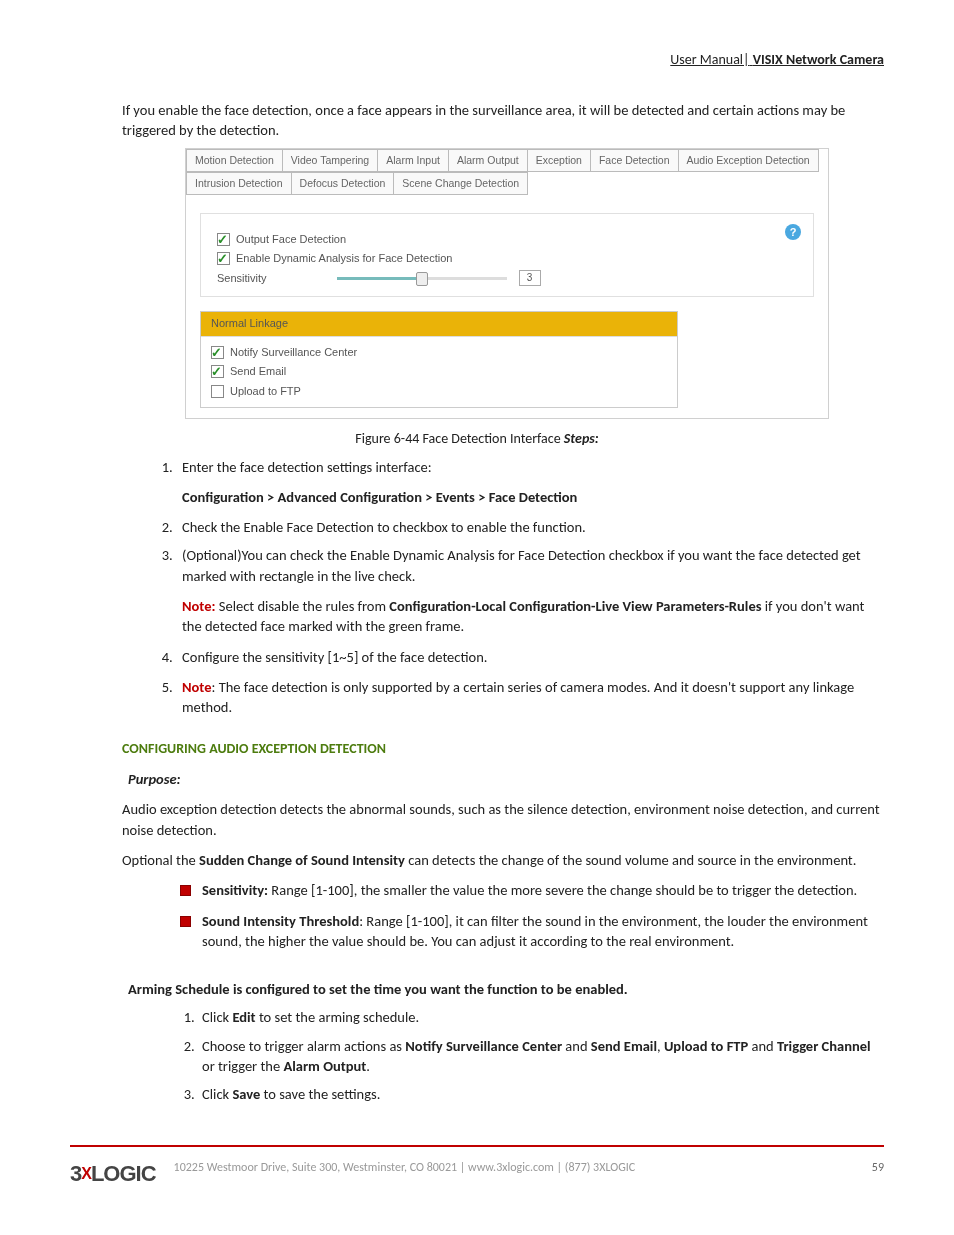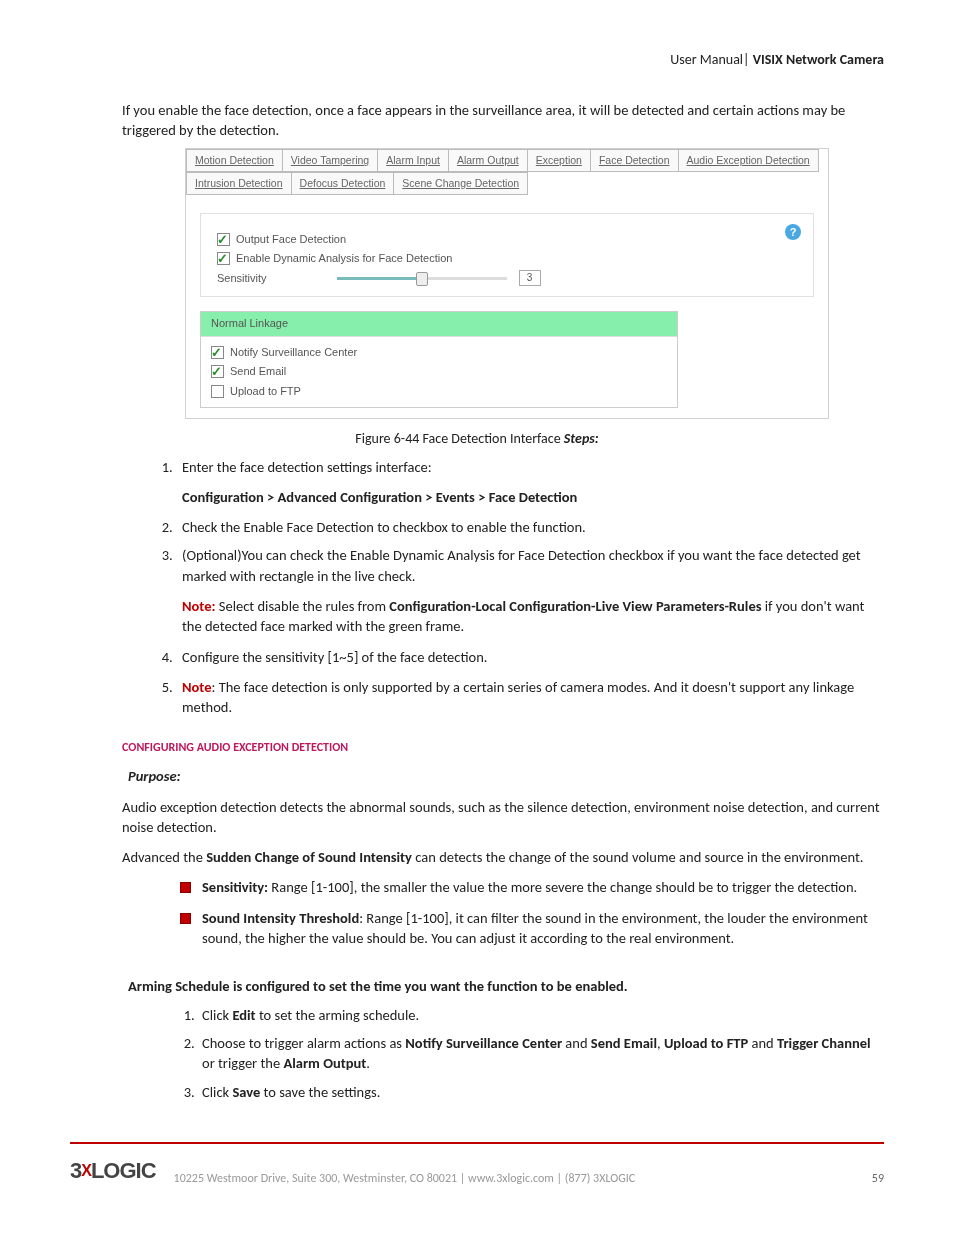--- a/index.html
+++ b/index.html
@@ -8,20 +8,21 @@
     color: #222;
     margin: 0;
     padding: 50px 70px 30px 70px;
     width: 814px;
     line-height: 1.4;
   }
   .header-line {
     text-align: right;
     font-size: 14px;
     margin-bottom: 30px;
+    text-decoration: underline;
   }
   .header-line .bold { font-weight: bold; }
   .intro { margin: 20px 0 8px 52px; }
   .figure-box {
     border: 1px solid #d0d0d0;
     margin: 6px 55px 6px 115px;
     padding: 0;
     font-family: Arial, sans-serif;
     font-size: 11px;
     background: #fff;
@@ -29,21 +30,20 @@
   }
   .tab-row { display: flex; }
   .tab {
     border: 1px solid #bbb;
     padding: 3px 8px;
     margin-right: -1px;
     background: #f9f9f9;
     color: #666;
     font-size: 10.5px;
     white-space: nowrap;
-    text-decoration: underline;
   }
   .inner-panel {
     border: 1px solid #e0e0e0;
     margin: 18px 14px 10px 14px;
     padding: 14px 16px 10px 16px;
     position: relative;
   }
   .help-icon {
     position: absolute;
     top: 10px; right: 12px;
@@ -93,55 +93,55 @@
     width: 20px; height: 14px;
     text-align: center;
     font-size: 10px;
     line-height: 14px;
   }
   .linkage-box {
     border: 1px solid #ccc;
     margin: 14px 150px 10px 14px;
   }
   .linkage-head {
-    background: #86efac;
+    background: #eab308;
     border-bottom: 1px solid #ddd;
     padding: 4px 10px;
     color: #555;
   }
   .linkage-body { padding: 4px 10px; }
   .fig-caption { text-align: center; font-size: 14px; margin: 10px 0 2px 0; }
   .fig-caption .steps { font-weight: bold; font-style: italic; }
   ol.steps { margin: 4px 0 0 78px; padding-left: 20px; }
   ol.steps > li { margin: 8px 8px; padding-left: 6px; }
   .nav-path { font-weight: bold; margin: 10px 0; }
   .note-label { color: #c00000; font-weight: bold; }
   .sub-note { margin: 10px 0 10px 0; }
-  .section-title { color: #be185d; font-weight: bold; margin: 22px 0 10px 52px; font-size: 12px; }
+  .section-title { color: #4d7c0f; font-weight: bold; margin: 22px 0 10px 52px; font-size: 14px; }
   .purpose { font-weight: bold; font-style: italic; margin-left: 58px; }
   .para { margin: 10px 0 10px 52px; }
   ul.sq { list-style: none; margin: 6px 0 6px 110px; padding: 0; }
   ul.sq > li { position: relative; padding-left: 22px; margin: 10px 0; }
   ul.sq > li::before {
     content: "";
     position: absolute;
     left: 0; top: 5px;
     width: 9px; height: 9px;
     background: #c00000;
     border: 1px solid #8a0000;
   }
   .arming-head { font-weight: bold; margin: 28px 0 6px 58px; }
   ol.inner { margin: 4px 0 0 108px; padding-left: 20px; }
   ol.inner > li { margin: 8px 0; padding-left: 4px; }
   .footer {
     border-top: 2px solid #c00000;
     margin-top: 40px;
     padding-top: 12px;
     display: flex;
-    align-items: flex-end;
+    align-items: flex-start;
     color: #999;
     font-size: 12px;
   }
   .logo {
     font-family: Arial, sans-serif;
     font-size: 22px;
     font-weight: 900;
     color: #444;
     letter-spacing: -1px;
     margin-right: 18px;
@@ -234,21 +234,21 @@
     <div class="sub-note">
       <span class="note-label">Note</span><span>: The face detection is only supported by a certain series of camera modes. And it doesn't support any linkage method.</span>
     </div>
   </li>
 </ol>
 
 <div class="section-title">CONFIGURING AUDIO EXCEPTION DETECTION</div>
 <div class="purpose">Purpose:</div>
 <div class="para">Audio exception detection detects the abnormal sounds, such as the silence detection, environment noise detection, and current noise detection.</div>
 <div class="para">
-  <span>Advanced the </span><b>Sudden Change of Sound Intensity</b><span> can detects the change of the sound volume and source in the environment.</span>
+  <span>Optional the </span><b>Sudden Change of Sound Intensity</b><span> can detects the change of the sound volume and source in the environment.</span>
 </div>
 
 <ul class="sq">
   <li>
     <b>Sensitivity:</b><span> Range [1-100], the smaller the value the more severe the change should be to trigger the detection.</span>
   </li>
   <li>
     <b>Sound Intensity Threshold</b><span>: Range [1-100], it can filter the sound in the environment, the louder the environment sound, the higher the value should be. You can adjust it according to the real environment.</span>
   </li>
 </ul>

